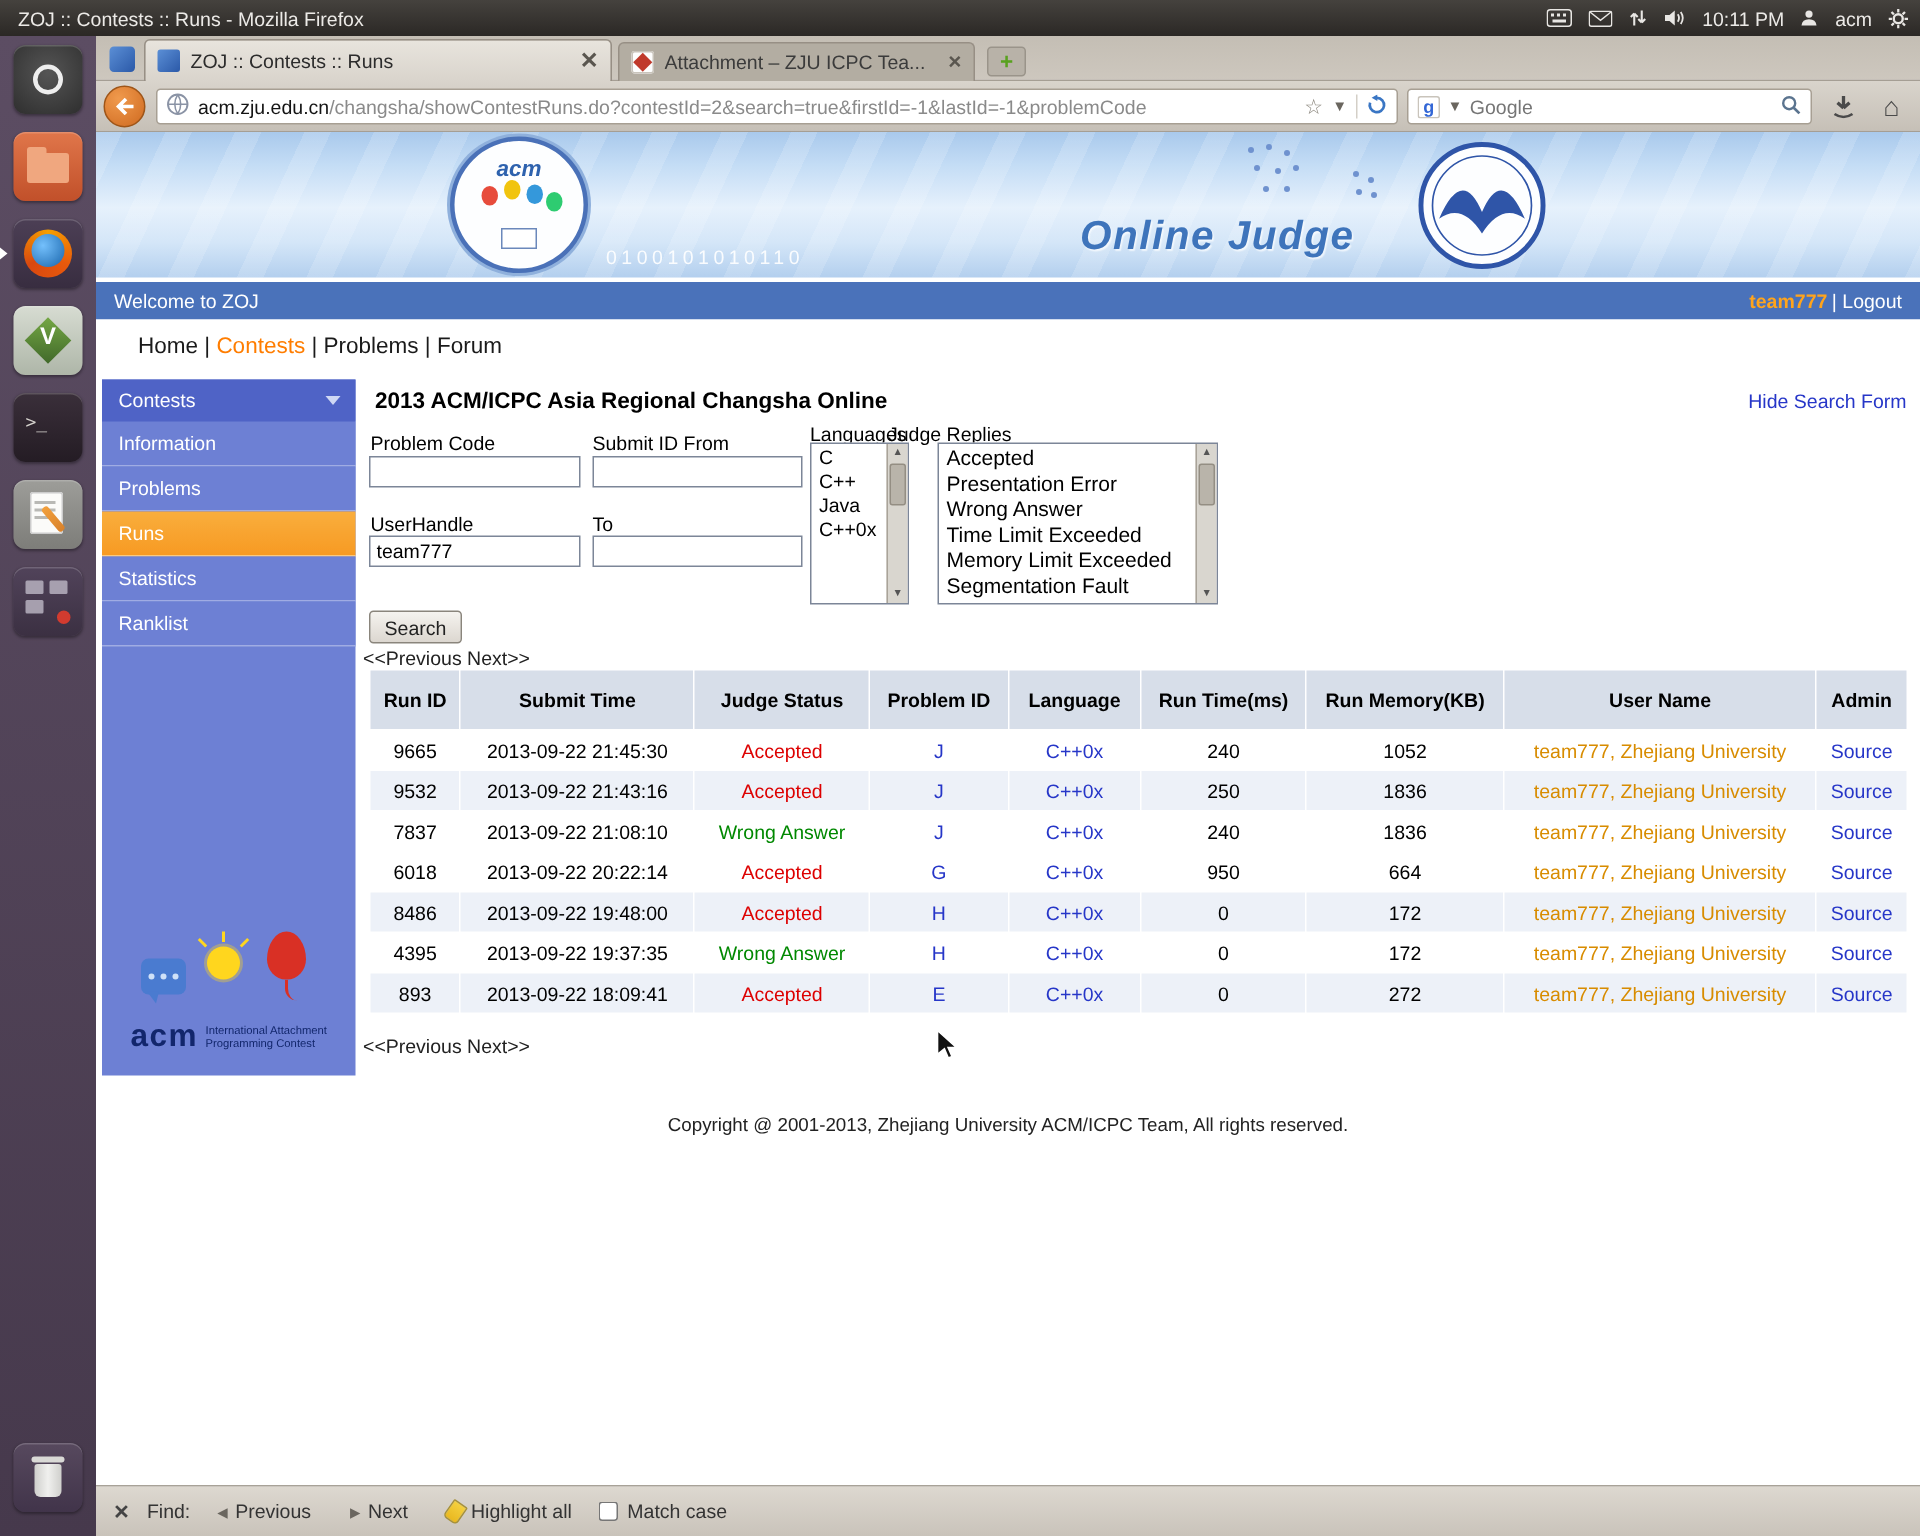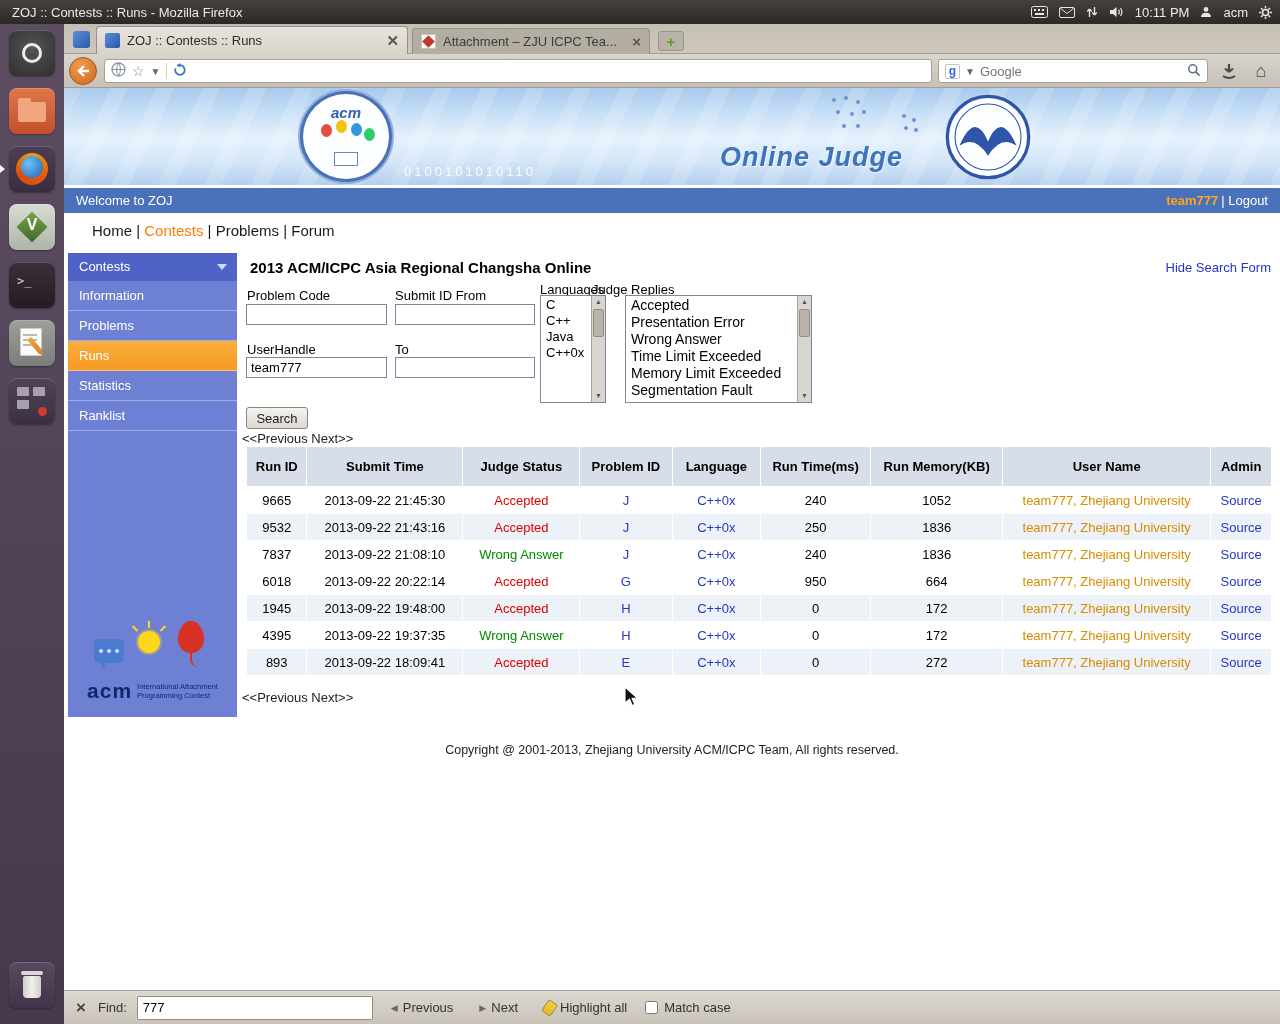--- a/index.html
+++ b/index.html
@@ -298,20 +298,21 @@
     <div class="back-btn">
       <svg width="14" height="12" viewBox="0 0 14 12">
           <path d="M8 1 L3 6 L8 11 M3 6 H13" stroke="#fff" stroke-width="2.4" fill="none"></path>
         </svg>
     </div>
     <div class="url-bar">
       <span><svg width="15" height="15" viewBox="0 0 15 15">
             <circle cx="7.5" cy="7.5" r="6.5" fill="none" stroke="#8a93a5" stroke-width="1.3"></circle>
             <path d="M1 7.5 H14 M7.5 1 Q11.5 7.5 7.5 14 M7.5 1 Q3.5 7.5 7.5 14" fill="none" stroke="#8a93a5"></path>
           </svg></span>
+      <span class="url-text"><span class="url-domain">acm.zju.edu.cn</span><span class="url-path">/changsha/showContestRuns.do?contestId=2&amp;search=true&amp;firstId=-1&amp;lastId=-1&amp;problemCode</span></span>
       <span class="url-star">☆</span>
       <span class="url-chevron">▼</span>
       <span class="url-sep"></span>
       <span><svg width="14" height="14" viewBox="0 0 14 14">
             <path d="M7 2.2 A4.8 4.8 0 1 1 2.4 5.4" fill="none" stroke="#3a76c4" stroke-width="1.8"></path>
             <path d="M7.2 0 L7.2 4.4 L3.4 2.2 Z" fill="#3a76c4"></path>
           </svg></span>
     </div>
     <div class="search-bar">
       <span class="google-fav">g</span>
@@ -510,21 +511,21 @@
             <td class="col-submit-time">2013-09-22 20:22:14</td>
             <td class="col-judge-status" style="color: rgb(221, 0, 0);">Accepted</td>
             <td class="col-problem-id">G</td>
             <td class="col-language">C++0x</td>
             <td class="col-run-time">950</td>
             <td class="col-run-memory">664</td>
             <td class="col-user-name">team777, Zhejiang University</td>
             <td class="col-admin">Source</td>
           </tr>
           <tr class="alt">
-            <td class="col-run-id">1945</td>
+            <td class="col-run-id">8486</td>
             <td class="col-submit-time">2013-09-22 19:48:00</td>
             <td class="col-judge-status" style="color: rgb(221, 0, 0);">Accepted</td>
             <td class="col-problem-id">H</td>
             <td class="col-language">C++0x</td>
             <td class="col-run-time">0</td>
             <td class="col-run-memory">172</td>
             <td class="col-user-name">team777, Zhejiang University</td>
             <td class="col-admin">Source</td>
           </tr>
           <tr>
@@ -559,21 +560,20 @@
     <div class="cursor">
       <svg width="15" height="21" viewBox="0 0 15 21">
           <polygon points="1,1 1,17 5.6,13.2 8.2,19.4 10.7,18.3 8.1,12.3 13.6,12.3" fill="#111" stroke="#fff" stroke-width="1.1"></polygon>
         </svg>
     </div>
   </div>
 
   <div class="find-bar">
     <span class="find-close">×</span>
     <span>Find:</span>
-    <input class="find-input" value="777" style="">
     <button class="find-btn">
         <span class="find-tri">◀</span>
         <span>Previous</span>
       </button>
     <button class="find-btn">
         <span class="find-tri">▶</span>
         <span>Next</span>
       </button>
     <button class="find-btn">
         <span class="hl-icon"></span>

